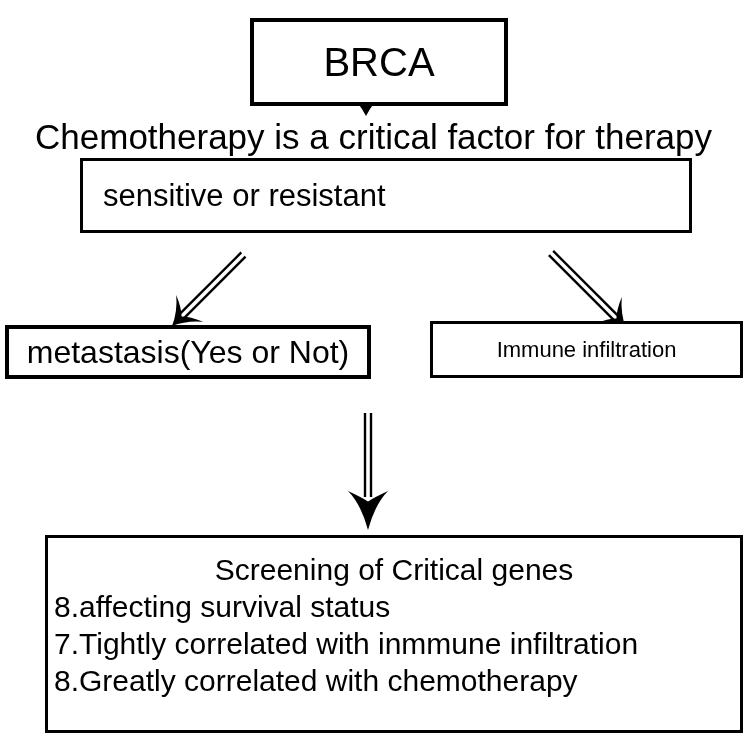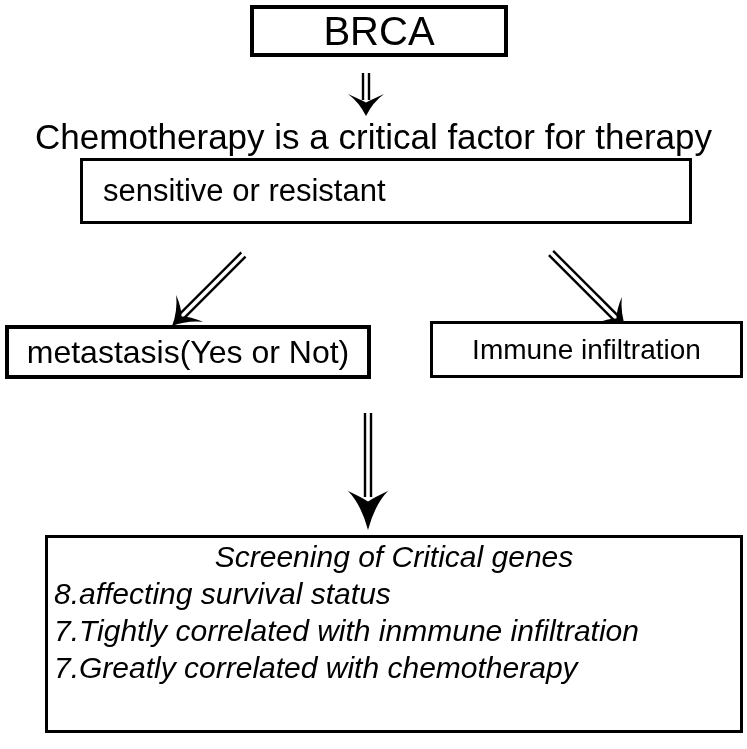--- a/index.html
+++ b/index.html
@@ -6,26 +6,26 @@
   *{box-sizing:border-box;}
   .canvas{
     position:relative;width:747px;height:749px;background:#ffffff;
     font-family:"Liberation Sans", sans-serif;color:#000;overflow:hidden;
   }
   .box{
     position:absolute;background:#fff;border:3px solid #000;
     display:flex;align-items:center;justify-content:center;white-space:nowrap;
   }
   .arrow-layer{position:absolute;left:0;top:0;width:747px;height:749px;pointer-events:none;}
-  #brca-box{left:250px;top:5px;width:258px;height:52px;border-width:4px;font-size:40px;}
+  #brca-box{left:250px;top:18px;width:258px;height:88px;border-width:4px;font-size:40px;}
   #factor-label{position:absolute;left:0;right:0;top:117px;text-align:center;font-size:35px;white-space:nowrap;}
-  #decision-box{left:80px;top:158px;width:612px;height:66px;font-size:31px;justify-content:space-between;padding:0 24px 0 20px;}
+  #decision-box{left:80px;top:158px;width:612px;height:75px;font-size:31px;justify-content:space-between;padding:0 24px 0 20px;}
   #metastasis-box{left:5px;top:325px;width:366px;height:54px;border-width:4px;font-size:32px;justify-content:center;}
-  #immune-box{left:430px;top:321px;width:313px;height:57px;font-size:28px;}
-  #screening-box{left:45px;top:535px;width:698px;height:198px;display:block;font-size:30px;line-height:37px;overflow:hidden;font-style:italic;}
+  #immune-box{left:430px;top:321px;width:313px;height:57px;font-size:22px;}
+  #screening-box{left:45px;top:535px;width:698px;height:198px;display:block;font-size:30px;line-height:37px;padding-top:13px;overflow:hidden;}
   .screening-title{text-align:center;}
   .screening-item{padding-left:6px;white-space:nowrap;}
   svg .shaft{stroke:#000;stroke-width:2.4;fill:none;}
   svg .head{fill:#000;stroke:none;}
 </style>
 </head>
 <body>
 
 <div class="canvas">
 
@@ -71,16 +71,16 @@
   </div>
 
   <div class="box" id="immune-box">
     <span>Immune infiltration</span>
   </div>
 
   <div class="box" id="screening-box">
     <div class="screening-title">Screening of Critical genes</div>
     <div class="screening-item">8.affecting survival status</div>
     <div class="screening-item">7.Tightly correlated with inmmune infiltration</div>
-    <div class="screening-item">7.Greatly correlated with chemotherapy</div>
+    <div class="screening-item">8.Greatly correlated with chemotherapy</div>
   </div>
 
 </div>
 
 </body></html>

